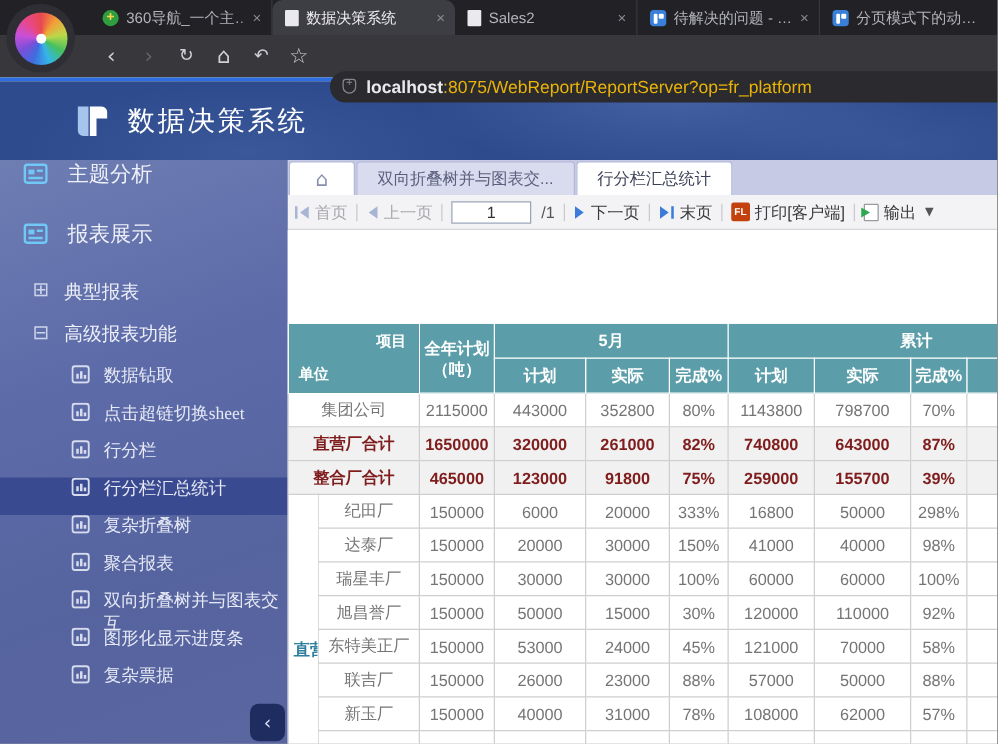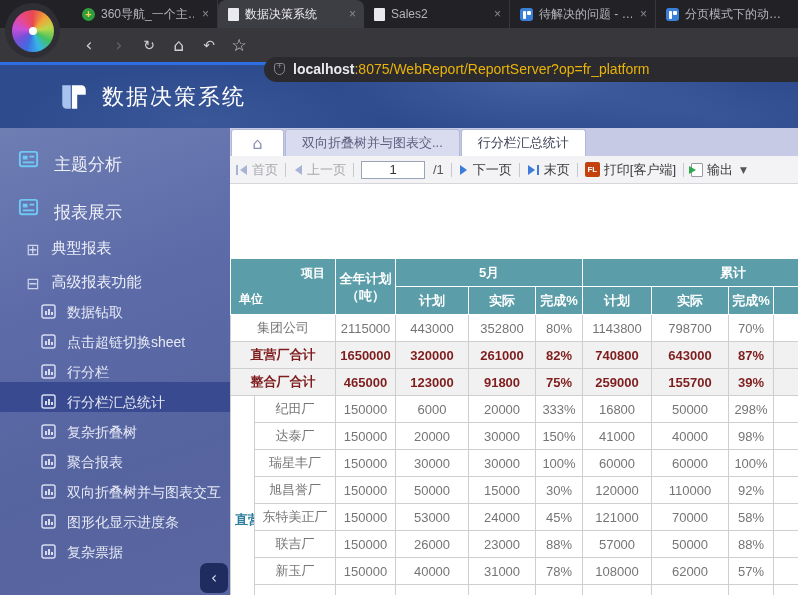--- a/index.html
+++ b/index.html
@@ -41,24 +41,24 @@
     background:#2d4b8d;
     background-image:radial-gradient(ellipse 300px 90px at 68% 20%, rgba(110,140,200,.35), transparent 70%),
                      radial-gradient(ellipse 260px 80px at 25% 90%, rgba(90,120,180,.30), transparent 70%),
                      radial-gradient(ellipse 200px 60px at 90% 80%, rgba(80,110,175,.30), transparent 70%); }
   .app-title { color:#fff; font-size:22px; letter-spacing:2px; margin-left:12px; }
   
   .app-body { display:flex; height:467px; }
   .sidebar { width:230px; flex:none; position:relative; overflow:hidden;
     background:linear-gradient(160deg,#6e7db2 0%,#5d6ca9 35%,#55639f 70%,#5a66a0 100%);
     background-color:#5d6ca9; }
-  .snav { display:flex; align-items:flex-end; color:#eef0f8; cursor:default; }
+  .snav { display:flex; align-items:flex-start; color:#eef0f8; cursor:default; }
   .snav.l1 { height:48px; padding-left:17px; gap:14px; font-size:17px; }
   .snav.l2 { height:34px; padding-left:26px; gap:12px; font-size:15px; }
-  .snav.l3 { height:30px; padding-left:41px; gap:11px; font-size:14px; color:#e6e9f5; }
+  .snav.l3 { height:30px; padding-left:57px; gap:11px; font-size:14px; color:#e6e9f5;font-family:Liberation Serif, serif; }
   .snav.selected { background:#3a4a90; }
   .glyph-ic { font-family:"DejaVu Sans", sans-serif; color:#ccd3ea; font-size:16px; line-height:1; }
   .collapse-btn { position:absolute; right:2px; bottom:2px; width:28px; height:30px; background:#1e2c60;
     border-radius:7px; color:#dfe3f2; font-size:15px; display:flex; align-items:center; justify-content:center;
     font-family:"DejaVu Sans", sans-serif; }
   
   .content { flex:1; display:flex; flex-direction:column; background:#fff; overflow:hidden; }
   .rtabstrip { height:28px; background:#c6cae4; display:flex; align-items:flex-end; padding-left:1px; gap:1px; flex:none; }
   .home-tab { width:53px; height:27px; background:#fff; border:1px solid #b3b8d8; border-bottom:none;
     border-radius:3px 3px 0 0; display:flex; align-items:center; justify-content:center; }

